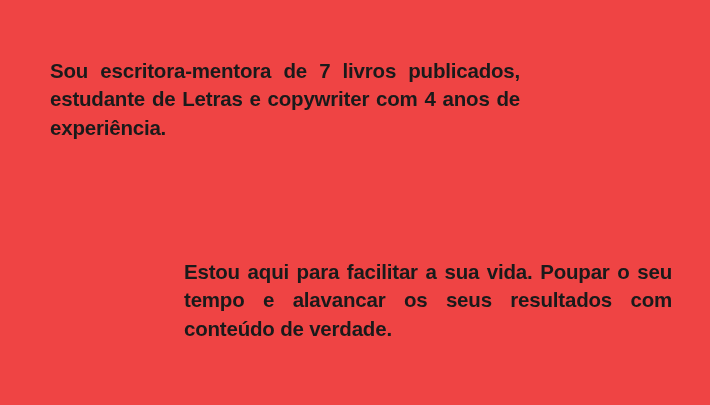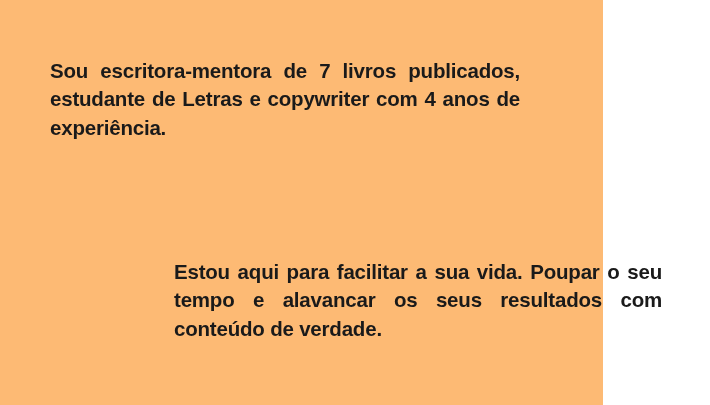--- a/index.html
+++ b/index.html
@@ -8,40 +8,40 @@
   }
   body {
     width: 710px;
     height: 405px;
     background: #ffffff;
     font-family: "Liberation Sans", sans-serif;
     overflow: hidden;
   }
   .slide {
     position: relative;
-    width: 603px;
+    width: 710px;
     height: 405px;
-    background: #fdba74;
+    background: #ef4444;
   }
   .text-block {
     position: absolute;
     color: #1a1a1a;
     font-weight: bold;
     font-size: 20.5px;
     line-height: 1.38;
     text-align: justify;
     letter-spacing: -0.2px;
   }
   .text-block.first {
     left: 50px;
     top: 57px;
     width: 470px;
   }
   .text-block.second {
-    left: 174px;
+    left: 184px;
     top: 258px;
     width: 488px;
   }
   .text-block p {
     margin: 0;
     text-align: justify;
     text-align-last: left;
   }
 </style>
 </head>

